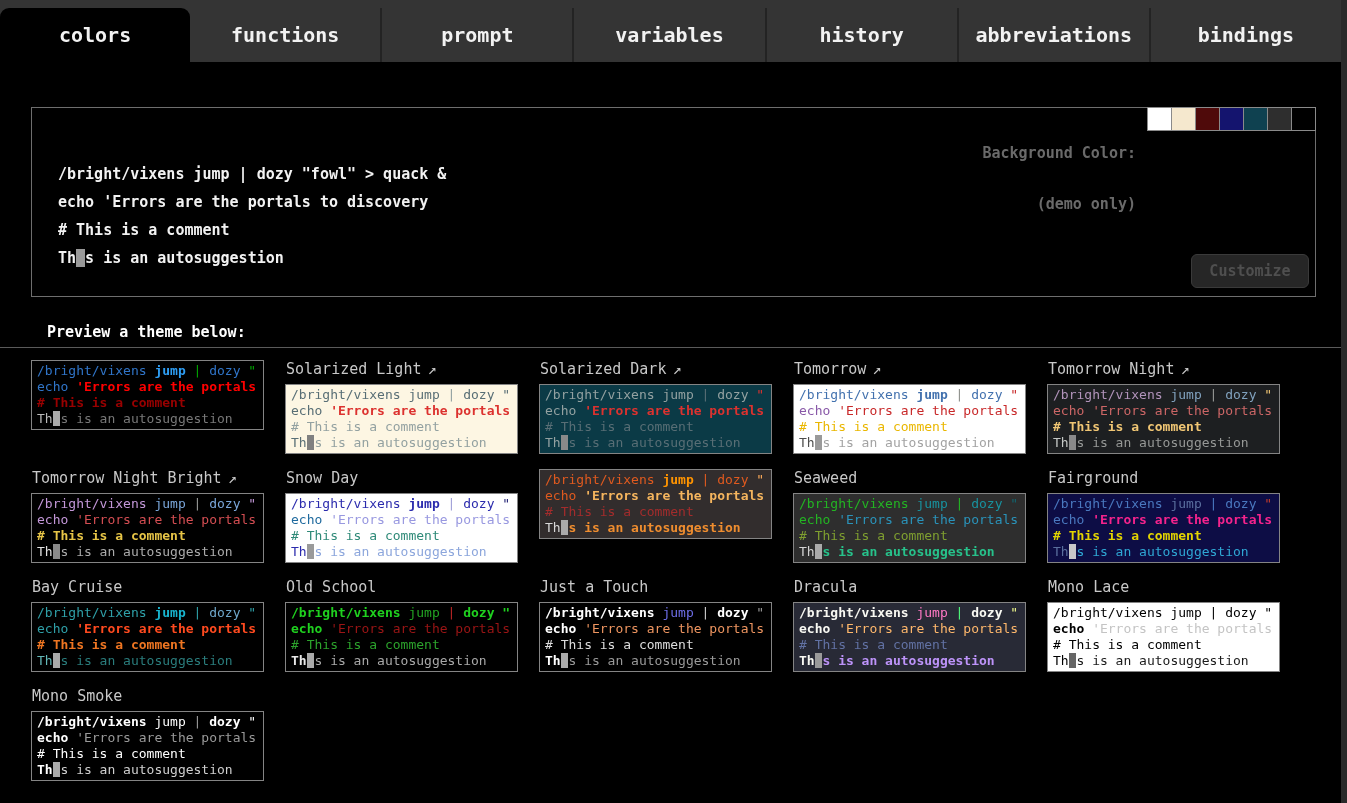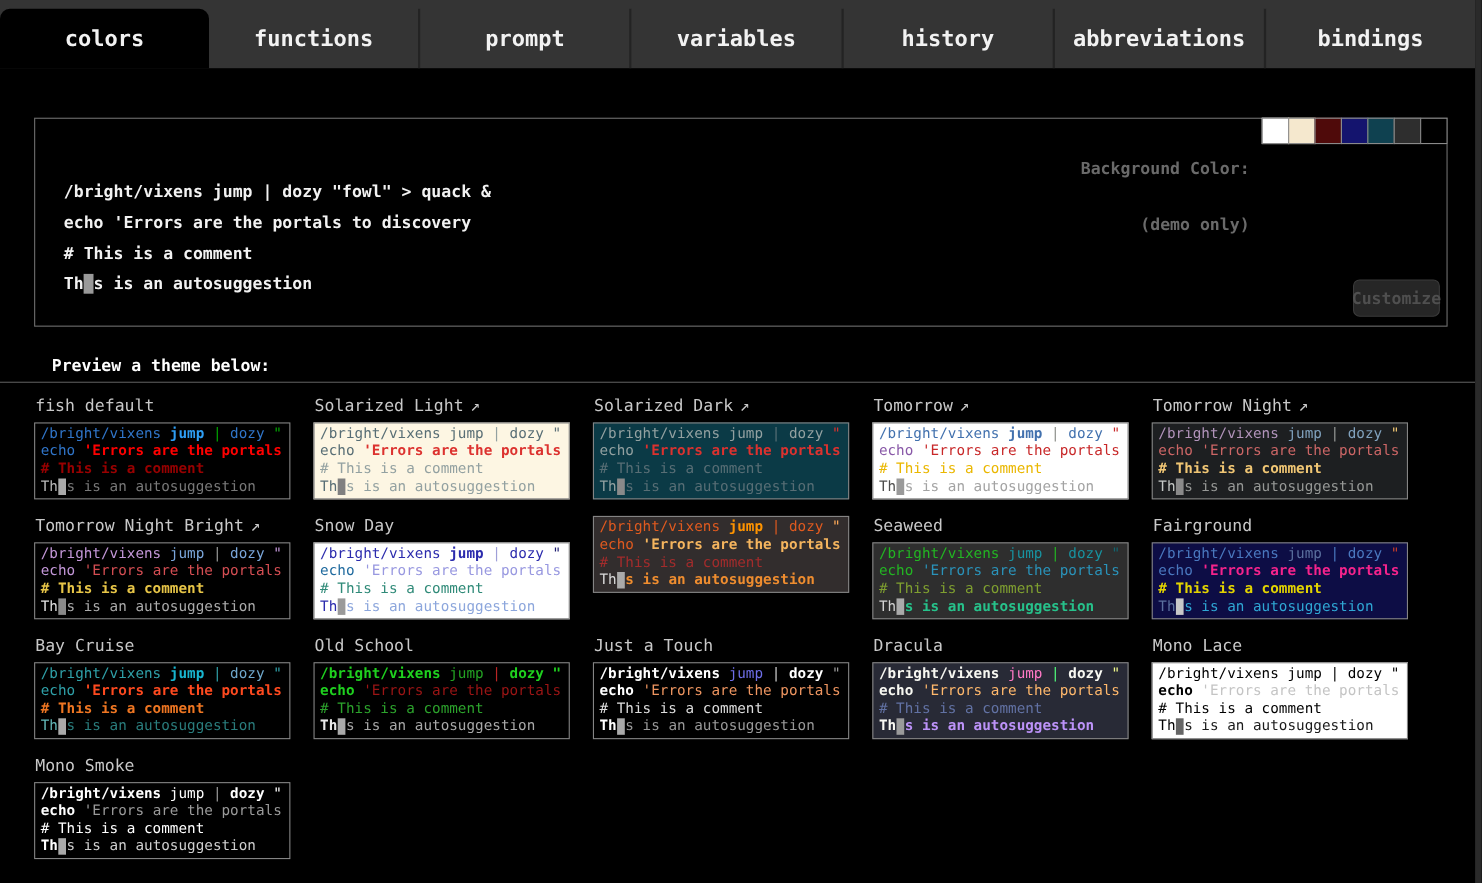--- a/index.html
+++ b/index.html
@@ -19,21 +19,21 @@
   .tab.active + .tab { border-left:none; }
   
   .preview { position:absolute; left:31px; top:107px; width:1285px; height:190px;
              background:#000; border:1px solid #6e6e6e; }
   .bglabel { position:absolute; top:3px; right:179px; text-align:right;
              color:#6a6a6a; font-size:15px; line-height:17px; white-space:pre;font-weight:bold; }
   .swatches { position:absolute; top:-1px; right:-1px; display:flex; }
   .swatch { width:25px; height:24px; border:1px solid #8a8a8a; margin-left:-1px; }
   .term { position:absolute; left:26px; top:52px; font-size:15px; font-weight:bold;
           line-height:28px; white-space:pre; }
-  .customize { position:absolute; right:6px; bottom:8px; width:79px; height:34px;
+  .customize { position:absolute; right:6px; bottom:8px; width:118px; height:34px;
                background:#262626; border:1px solid #3a3a3a; border-radius:6px;
                color:#4f4f4f; font-size:15px; font-weight:bold;
                display:flex; align-items:center; justify-content:center; }
   
   .themes-header { position:absolute; left:47px; top:323px; color:#fff;
                    font-size:15px; font-weight:bold; }
   .themes { position:absolute; left:0; top:347px; width:1341px; height:456px;
             border-top:1px solid #5a5a5a; padding:12px 0 0 31px;
             display:grid; grid-template-columns:repeat(5,233px);
             column-gap:21px; row-gap:15px; align-content:start; }
@@ -76,21 +76,20 @@
       <div class="swatch" style="background: rgb(46, 46, 46);"></div>
       <div class="swatch" style="background: rgb(0, 0, 0);"></div>
     </div>
   <div class="term"><div><span style="color: rgb(242, 242, 242);">/bright/vixens jump | dozy "fowl" &gt; quack &amp;</span></div><div><span style="color: rgb(242, 242, 242);">echo 'Errors are the portals to discovery</span></div><div><span style="color: rgb(242, 242, 242);"># This is a comment</span></div><div><span style="color: rgb(242, 242, 242);">Th</span><span class="cursor-blk" style="background: rgb(153, 153, 153);">i</span><span style="color: rgb(242, 242, 242);">s is an autosuggestion</span></div></div>
   <div class="customize">Customize</div>
 </div>
 
 <div class="themes-header">Preview a theme below:</div>
 <div class="themes">
     <div class="card">
-      <div class="card-title"><span>fish default</span></div>
       <div class="card-box" style="background: rgb(0, 0, 0);"><div><span style="color: rgb(48, 117, 201);">/bright/vixens </span><span style="color: rgb(46, 158, 244); font-weight: bold;">jump </span><span style="color: rgb(0, 165, 0);">| </span><span style="color: rgb(48, 117, 201);">dozy </span><span style="color: rgb(0, 165, 0);">"</span></div><div><span style="color: rgb(48, 117, 201);">echo </span><span style="color: rgb(255, 0, 0); font-weight: bold;">'Errors are the portals</span></div><div><span style="color: rgb(153, 0, 0); font-weight: bold;"># This is a comment</span></div><div><span style="color: rgb(185, 185, 185);">Th</span><span class="cursor-blk" style="background: rgb(170, 170, 170);">i</span><span style="color: rgb(120, 120, 120);">s is an autosuggestion</span></div></div>
     </div>
     <div class="card">
       <div class="card-title"><span>Solarized Light</span><span class="ext">↗</span></div>
       <div class="card-box" style="background: rgb(253, 246, 227);"><div><span style="color: rgb(88, 110, 117);">/bright/vixens </span><span style="color: rgb(88, 110, 117);">jump </span><span style="color: rgb(147, 161, 161);">| </span><span style="color: rgb(88, 110, 117);">dozy </span><span style="color: rgb(88, 110, 117);">"</span></div><div><span style="color: rgb(88, 110, 117);">echo </span><span style="color: rgb(220, 50, 47); font-weight: bold;">'Errors are the portals</span></div><div><span style="color: rgb(147, 161, 161);"># This is a comment</span></div><div><span style="color: rgb(88, 110, 117);">Th</span><span class="cursor-blk" style="background: rgb(128, 128, 128);">i</span><span style="color: rgb(147, 161, 161);">s is an autosuggestion</span></div></div>
     </div>
     <div class="card">
       <div class="card-title"><span>Solarized Dark</span><span class="ext">↗</span></div>
       <div class="card-box" style="background: rgb(11, 58, 70);"><div><span style="color: rgb(147, 161, 161);">/bright/vixens </span><span style="color: rgb(147, 161, 161);">jump </span><span style="color: rgb(88, 110, 117);">| </span><span style="color: rgb(147, 161, 161);">dozy </span><span style="color: rgb(220, 50, 47);">"</span></div><div><span style="color: rgb(147, 161, 161);">echo </span><span style="color: rgb(220, 50, 47); font-weight: bold;">'Errors are the portals</span></div><div><span style="color: rgb(88, 110, 117);"># This is a comment</span></div><div><span style="color: rgb(147, 161, 161);">Th</span><span class="cursor-blk" style="background: rgb(138, 138, 138);">i</span><span style="color: rgb(88, 110, 117);">s is an autosuggestion</span></div></div>
     </div>

